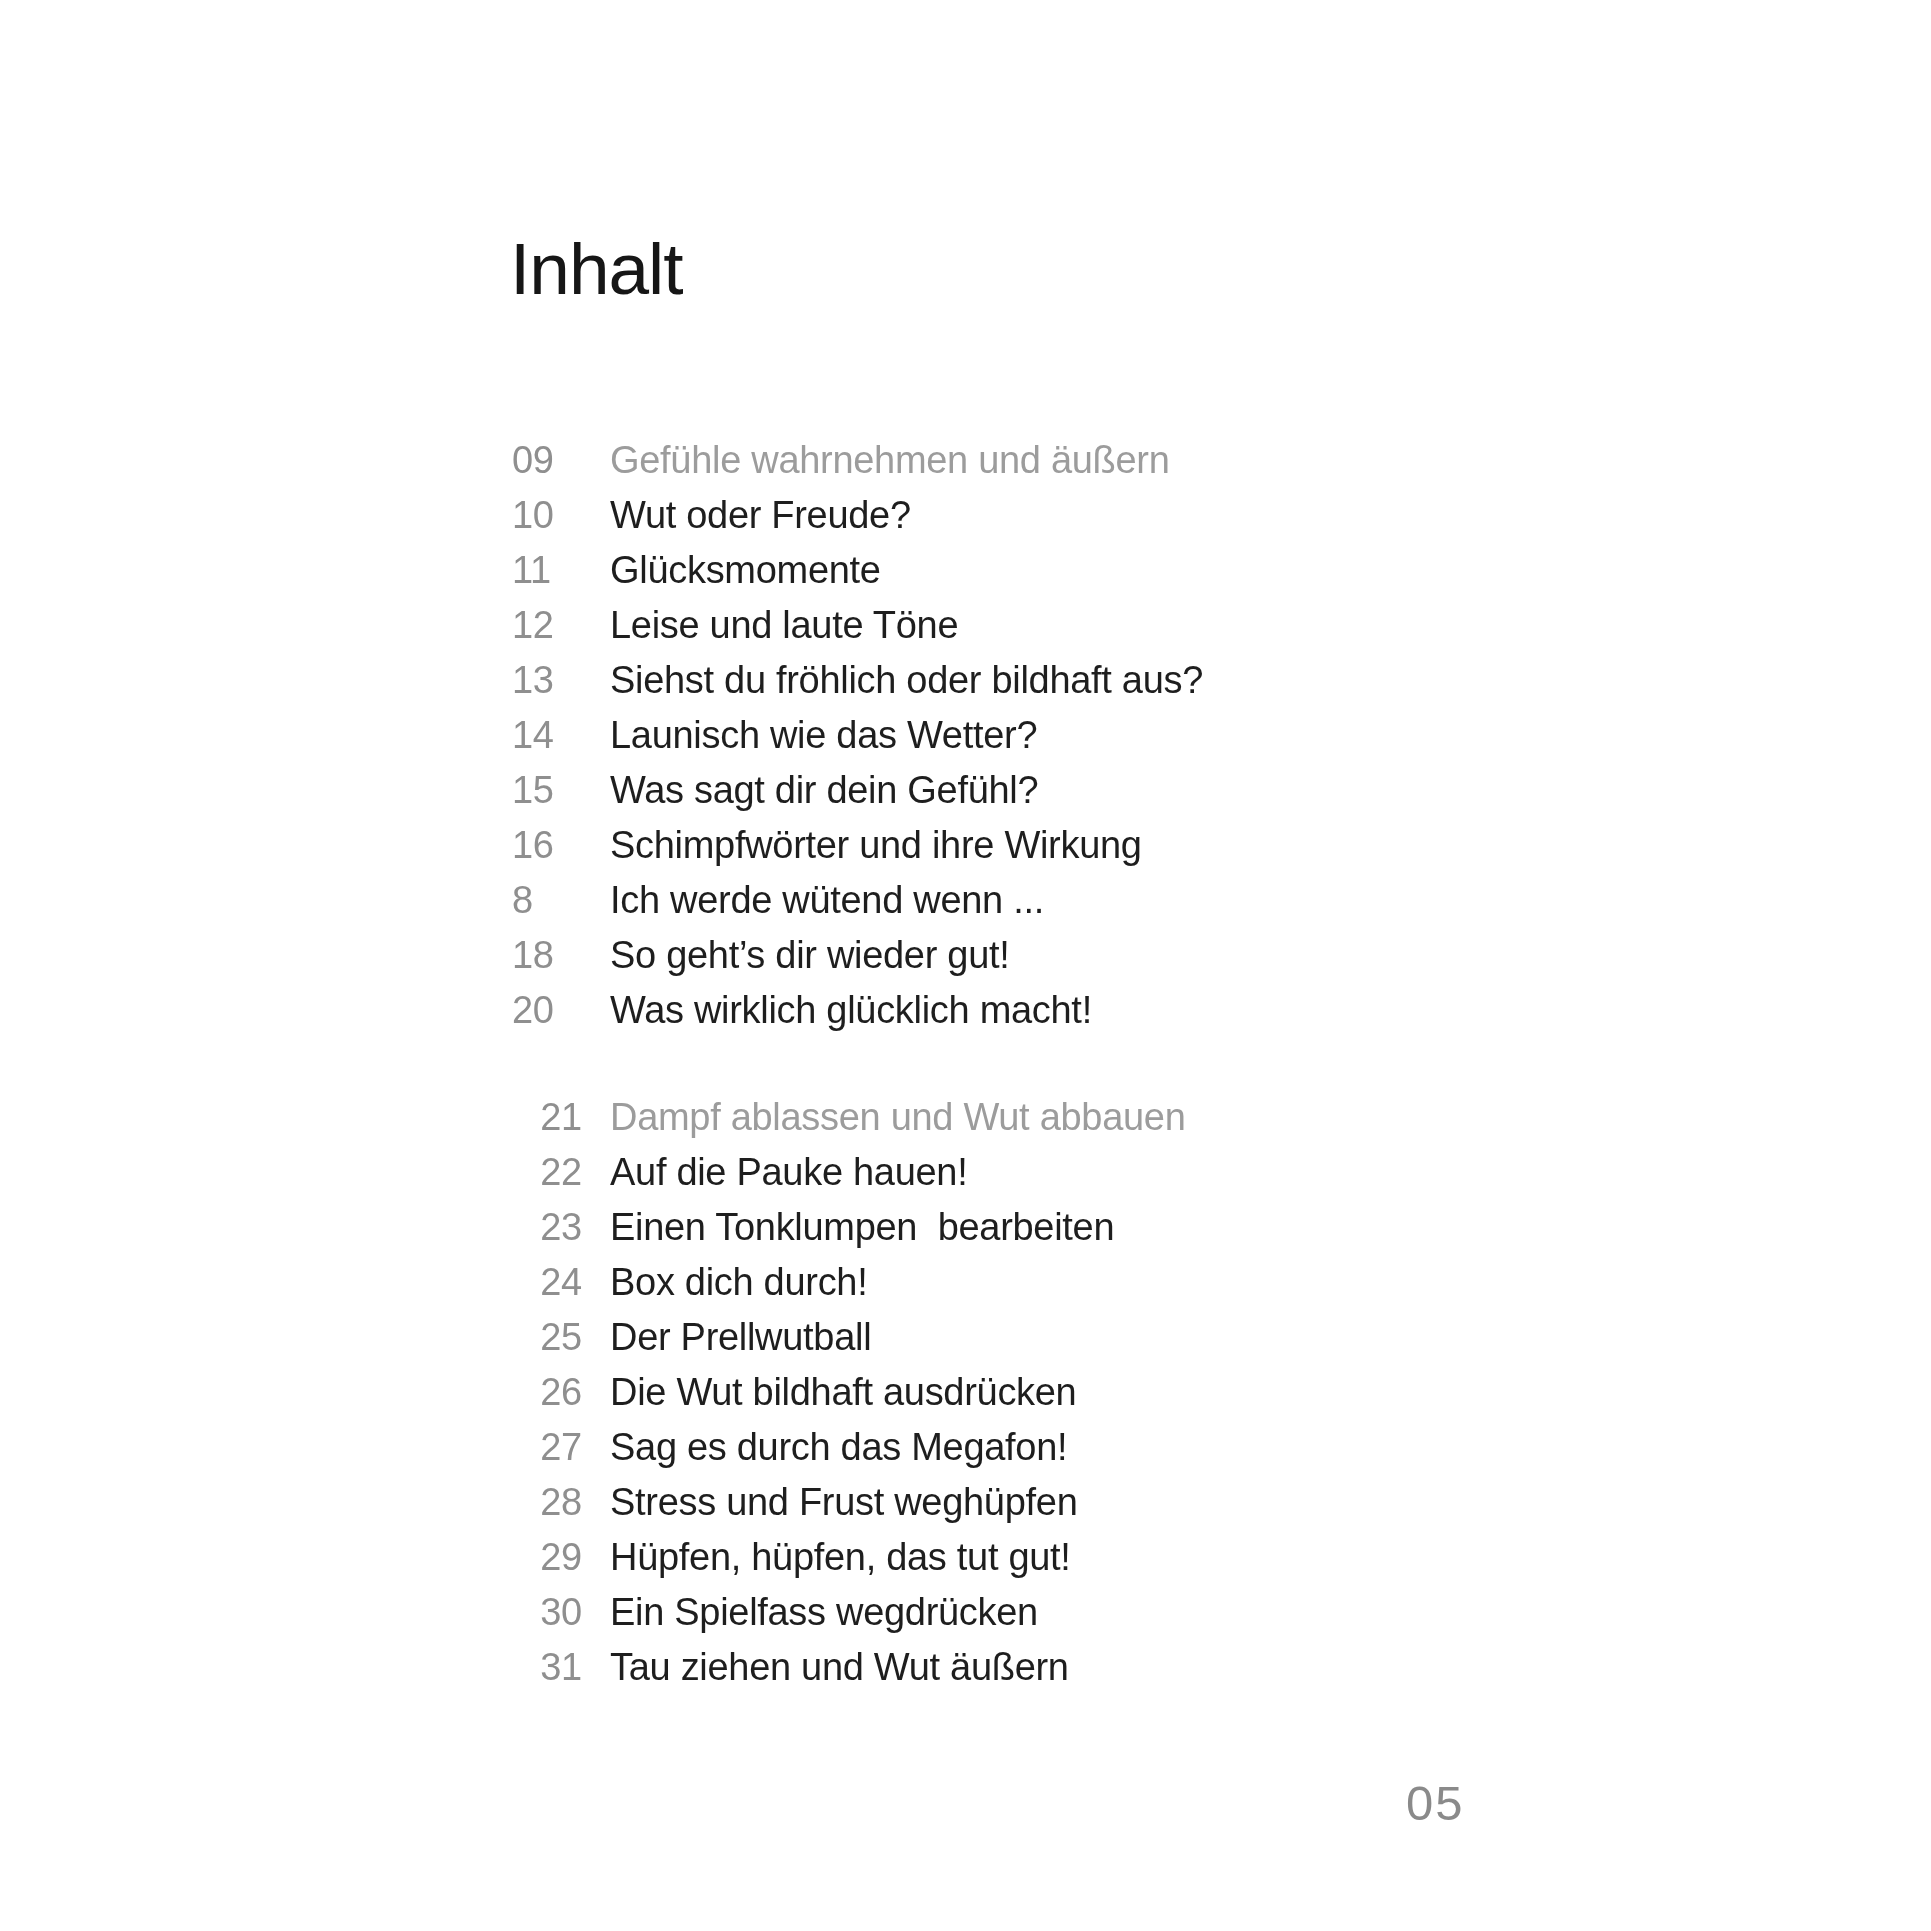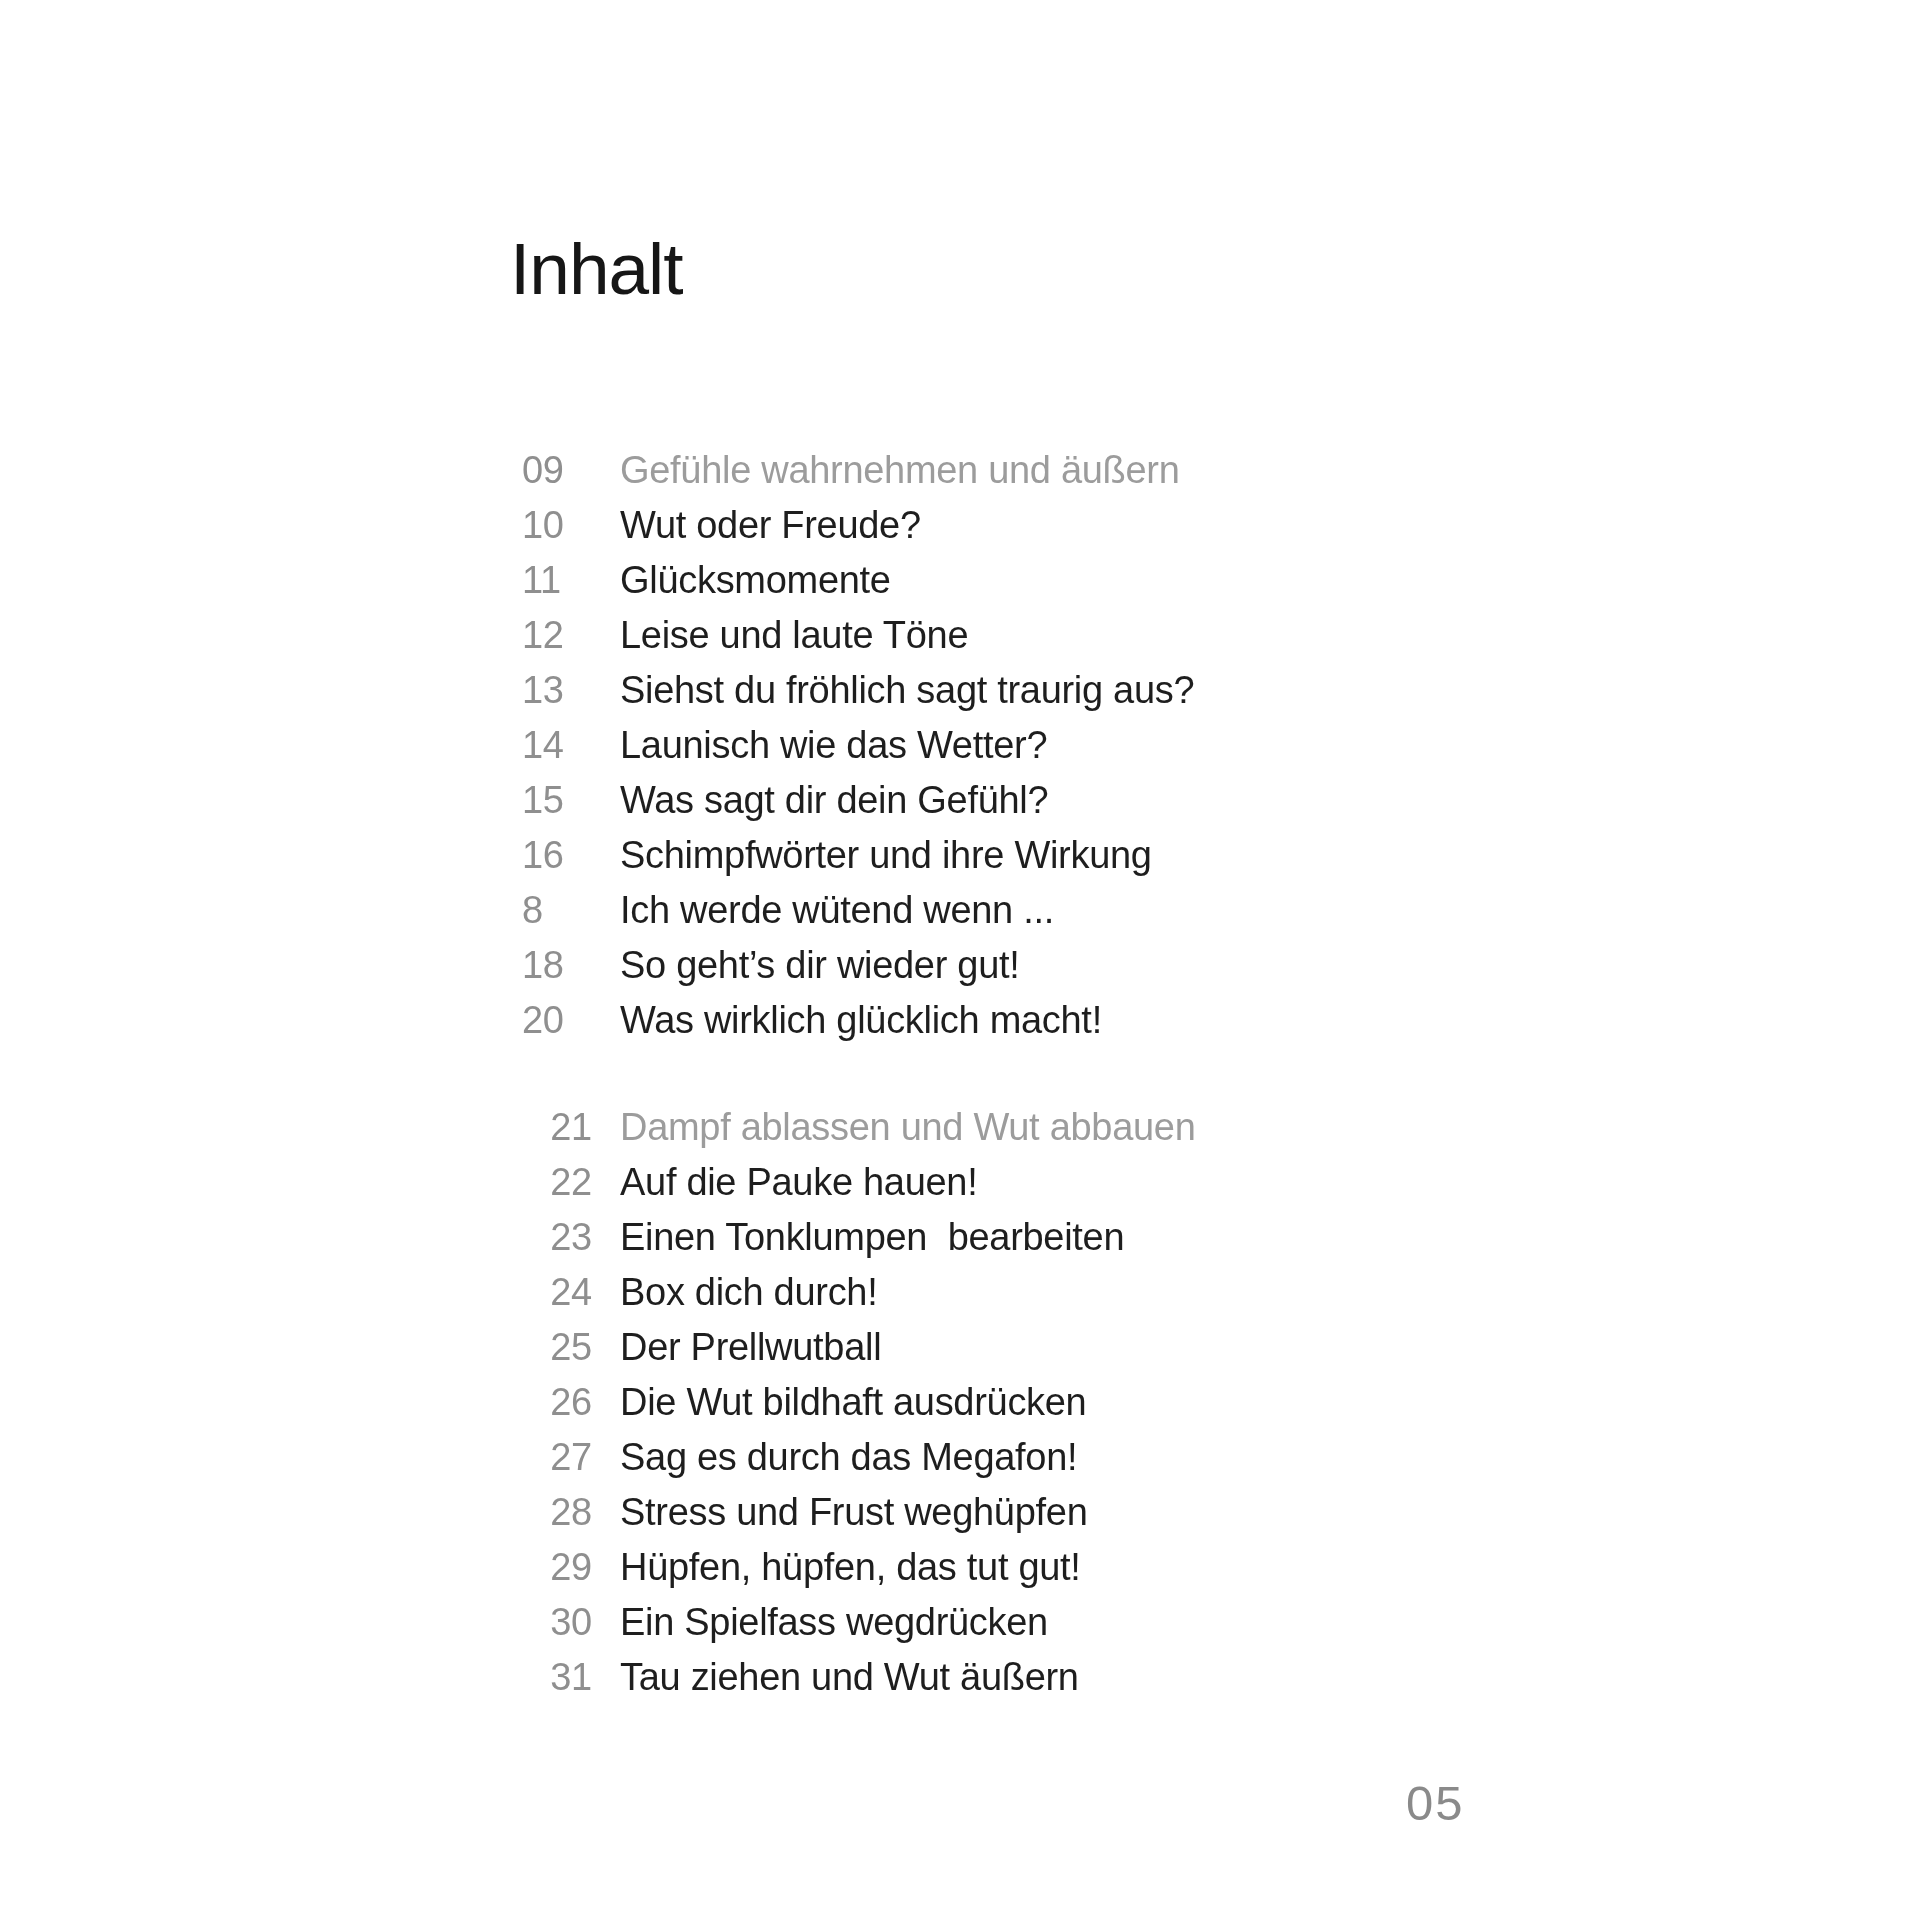--- a/index.html
+++ b/index.html
@@ -25,21 +25,21 @@
     color: #161616;
     letter-spacing: -1px;
     line-height: 1;
   }
   .toc {
     position: absolute;
     left: 510px;
     top: 431px;
   }
   .toc-section {
-    margin: 12px;
+    margin: 2px;
   }
   .toc-section.second {
     margin-top: 52px;
     text-align: center;
   }
   .row {
     display: flex;
     align-items: baseline;
     height: 55px;
     line-height: 55px;
@@ -87,21 +87,21 @@
       <div class="row">
         <span class="num">11</span>
         <span class="label">Glücksmomente</span>
       </div>
       <div class="row">
         <span class="num">12</span>
         <span class="label">Leise und laute Töne</span>
       </div>
       <div class="row">
         <span class="num">13</span>
-        <span class="label">Siehst du fröhlich sagt traurig aus?</span>
+        <span class="label">Siehst du fröhlich oder bildhaft aus?</span>
       </div>
       <div class="row">
         <span class="num">14</span>
         <span class="label">Launisch wie das Wetter?</span>
       </div>
       <div class="row">
         <span class="num">15</span>
         <span class="label">Was sagt dir dein Gefühl?</span>
       </div>
       <div class="row">

